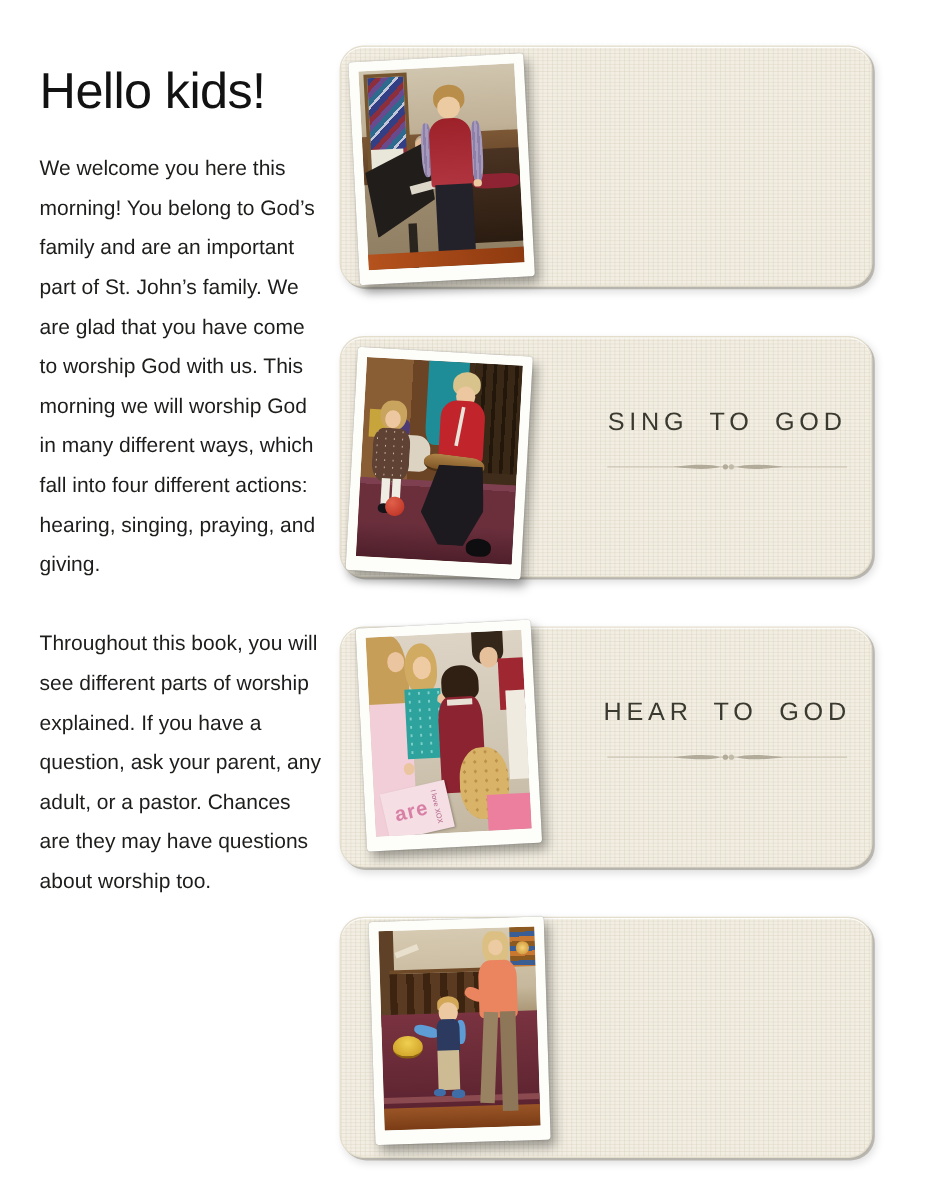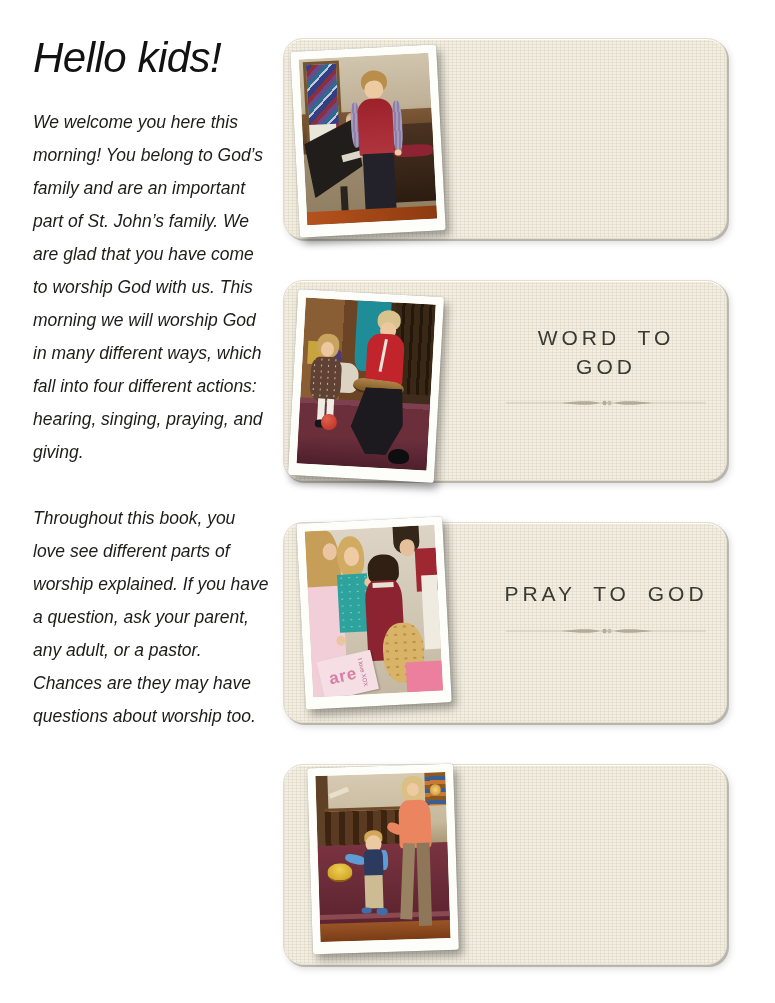--- a/index.html
+++ b/index.html
@@ -1,20 +1,20 @@
 <!DOCTYPE html>
 <html><head>
 <meta charset="utf-8">
 <style>
   html,body{margin:0;padding:0;background:#fff;}
   .page{position:relative;width:775px;height:1003px;background:#ffffff;overflow:hidden;
         font-family:"Liberation Sans",sans-serif;}
 
   
-  .intro{position:absolute;left:33px;top:34px;width:238px;font-style:italic;}
+  .intro{position:absolute;left:33px;top:52px;width:238px;}
   .intro h1{margin:0 0 24px 0;font-size:42px;font-weight:400;letter-spacing:-0.5px;color:#121212;}
   .intro p{margin:0 0 33px 0;font-size:17.5px;line-height:33px;color:#1d1d1b;}
 
   
   .cards{position:absolute;left:283px;top:38px;width:442px;}
   .card{position:relative;width:442px;height:199px;margin-bottom:41px;border-radius:20px;
         background-color:#f2eee3;
         background-image:
           linear-gradient(0deg, rgba(205,195,170,0.28) 1px, transparent 1px),
           linear-gradient(90deg, rgba(205,195,170,0.28) 1px, transparent 1px);
@@ -154,21 +154,21 @@
              background:radial-gradient(ellipse at 50% 35%,#f0d050,#c89820);}
 </style>
 </head>
 <body>
 
 <div class="page">
 
   <div class="intro">
     <h1>Hello kids!</h1>
     <p>We welcome you here this morning! You belong to God’s family and are an important part of St. John’s family. We are glad that you have come to worship God with us. This morning we will worship God in many different ways, which fall into four different actions: hearing, singing, praying, and giving.</p>
-    <p>Throughout this book, you love see different parts of worship explained. If you have a question, ask your parent, any adult, or a pastor. Chances are they may have questions about worship too.</p>
+    <p>Throughout this book, you will see different parts of worship explained. If you have a question, ask your parent, any adult, or a pastor. Chances are they may have questions about worship too.</p>
   </div>
 
   <div class="cards">
 
     <div class="card card1">
       <div class="photo">
         <div class="scene">
           <div class="s1-wall"></div>
           <div class="s1-band"></div>
           <div class="s1-glass"></div>
@@ -212,21 +212,21 @@
           <div class="s2-gface"></div>
           <div class="s2-dress"></div>
           <div class="s2-tightL"></div>
           <div class="s2-tightR"></div>
           <div class="s2-shoeL"></div>
           <div class="s2-shoeR"></div>
           <div class="s2-ball"></div>
         </div>
       </div>
       <div class="card-text">
-        <div class="card-title">WORD TO GOD</div>
+        <div class="card-title">SING TO GOD</div>
         <div class="divider">
           <svg width="200" height="12" viewBox="0 0 200 12">
             <line x1="0" y1="6" x2="200" y2="6" stroke="#ccc6b6" stroke-width="1"></line>
             <path d="M55,6 C75,3.4 88,3.9 94,6 C88,8.1 75,8.6 55,6 Z" fill="#b2ab9a"></path>
             <circle cx="98.5" cy="6" r="2.2" fill="#b2ab9a"></circle>
             <circle cx="103.5" cy="6" r="2.2" fill="#c1baa9"></circle>
             <path d="M147,6 C127,3.4 114,3.9 108,6 C114,8.1 127,8.6 147,6 Z" fill="#b2ab9a"></path>
           </svg>
         </div>
       </div>
@@ -253,21 +253,21 @@
           <div class="s3-whiteshirt"></div>
           <div class="s3-g3hair"></div>
           <div class="s3-g3top"></div>
           <div class="s3-sign">
             <span class="big">are</span>
             <span class="small">I love XOX</span>
           </div>
         </div>
       </div>
       <div class="card-text">
-        <div class="card-title">PRAY TO GOD</div>
+        <div class="card-title">HEAR TO GOD</div>
         <div class="divider">
           <svg width="200" height="12" viewBox="0 0 200 12">
             <line x1="0" y1="6" x2="200" y2="6" stroke="#ccc6b6" stroke-width="1"></line>
             <path d="M55,6 C75,3.4 88,3.9 94,6 C88,8.1 75,8.6 55,6 Z" fill="#b2ab9a"></path>
             <circle cx="98.5" cy="6" r="2.2" fill="#b2ab9a"></circle>
             <circle cx="103.5" cy="6" r="2.2" fill="#c1baa9"></circle>
             <path d="M147,6 C127,3.4 114,3.9 108,6 C114,8.1 127,8.6 147,6 Z" fill="#b2ab9a"></path>
           </svg>
         </div>
       </div>

